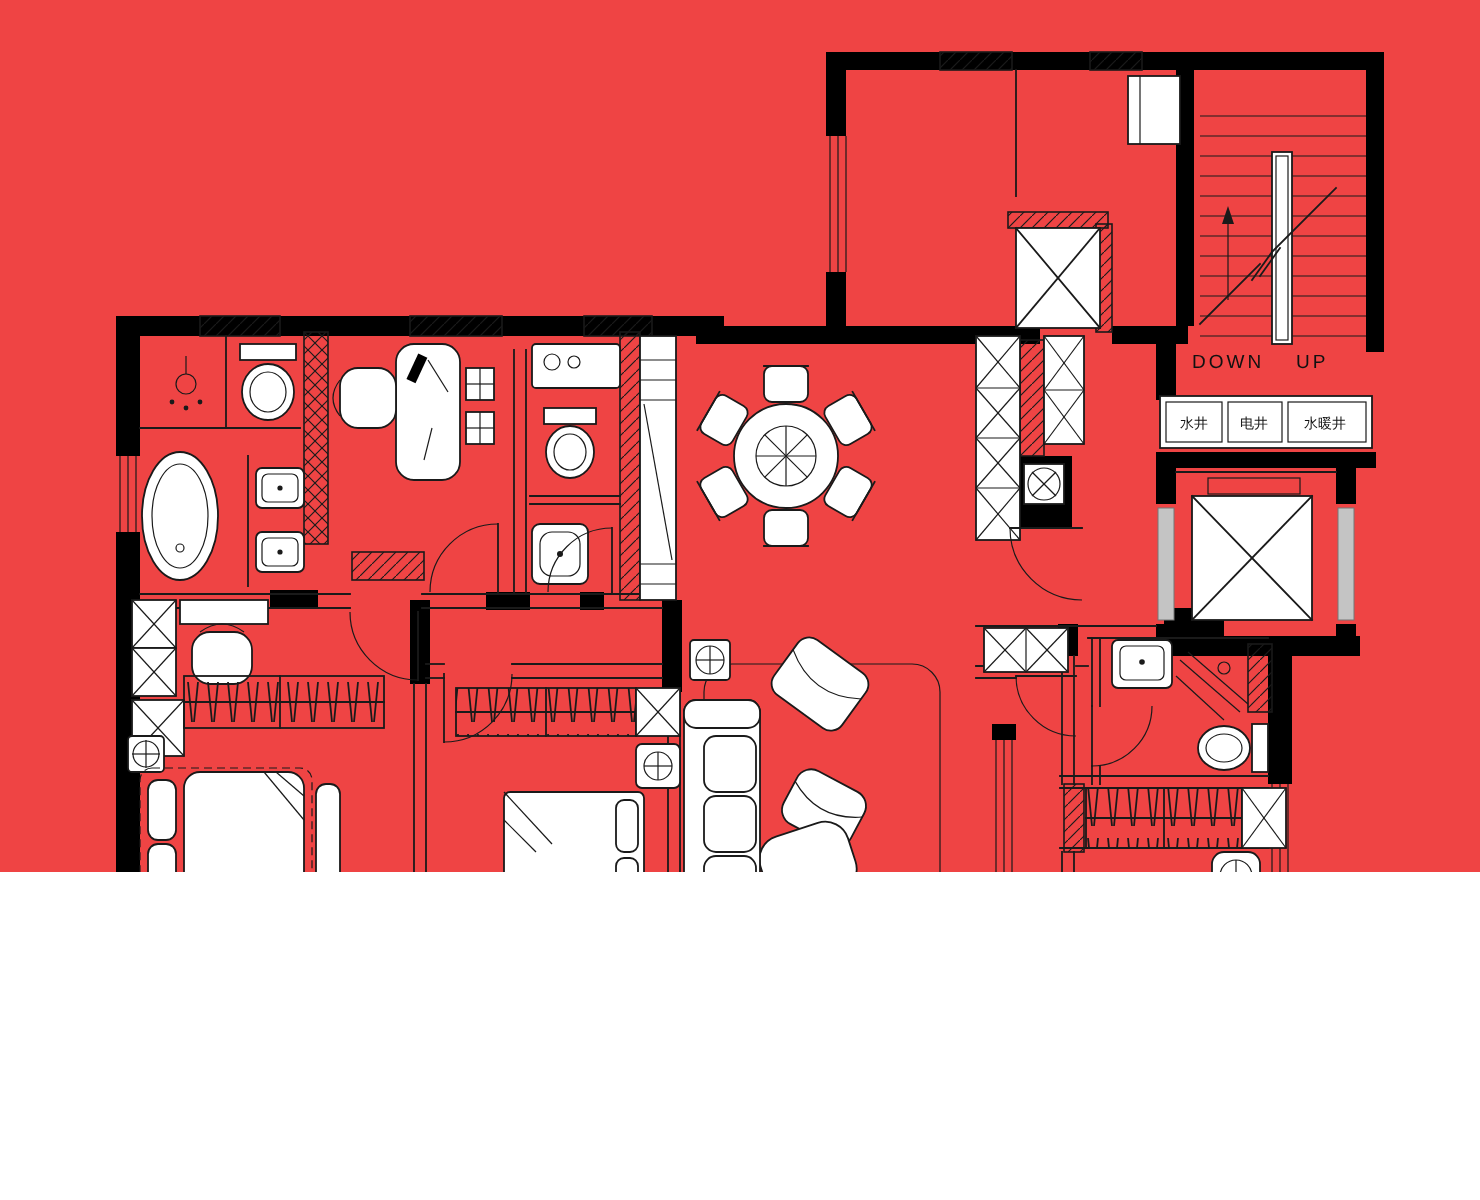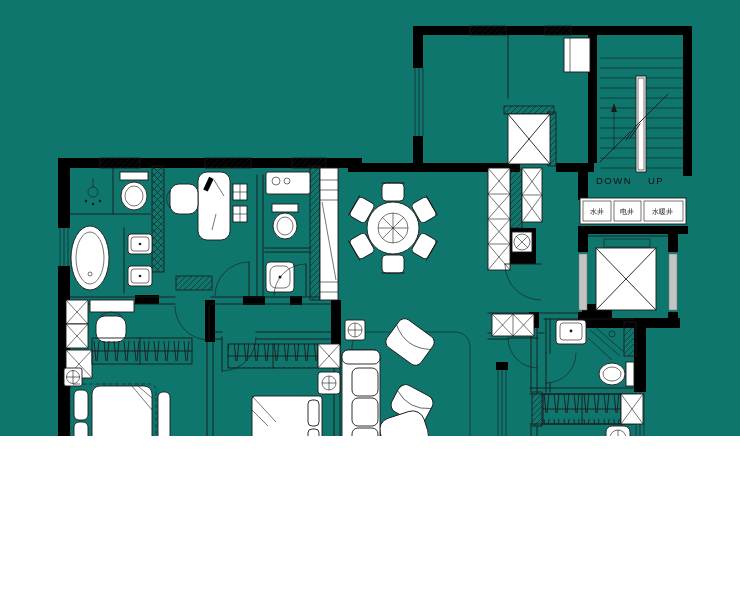--- a/index.html
+++ b/index.html
@@ -1,16 +1,16 @@
 <!DOCTYPE html>
 <html><head>
 <meta charset="utf-8">
 <style>
   html,body{margin:0;padding:0;background:#fff;}
-  .stage{width:740px;height:436px;position:relative;background:#0f766e;overflow:hidden;}
+  .stage{width:740px;height:436px;position:relative;background:#ef4444;overflow:hidden;}
   svg{display:block;}
   svg text{font-family:"Liberation Sans",sans-serif;fill:#111;}
   .lbl{font-size:9.5px;letter-spacing:1.5px;}
   .lbl-s{font-size:7px;}
   .w{fill:#000;stroke:none;}
   .ln{fill:none;stroke:#1a1a1a;stroke-width:0.9;stroke-linecap:square;}
   .tn{fill:none;stroke:#1a1a1a;stroke-width:0.6;}
   .f{fill:#fff;stroke:#1a1a1a;stroke-width:0.9;}
   .dash{stroke-dasharray:4 2.5;}
   .gray{fill:#c4c4c4;stroke:#777;stroke-width:0.5;}

